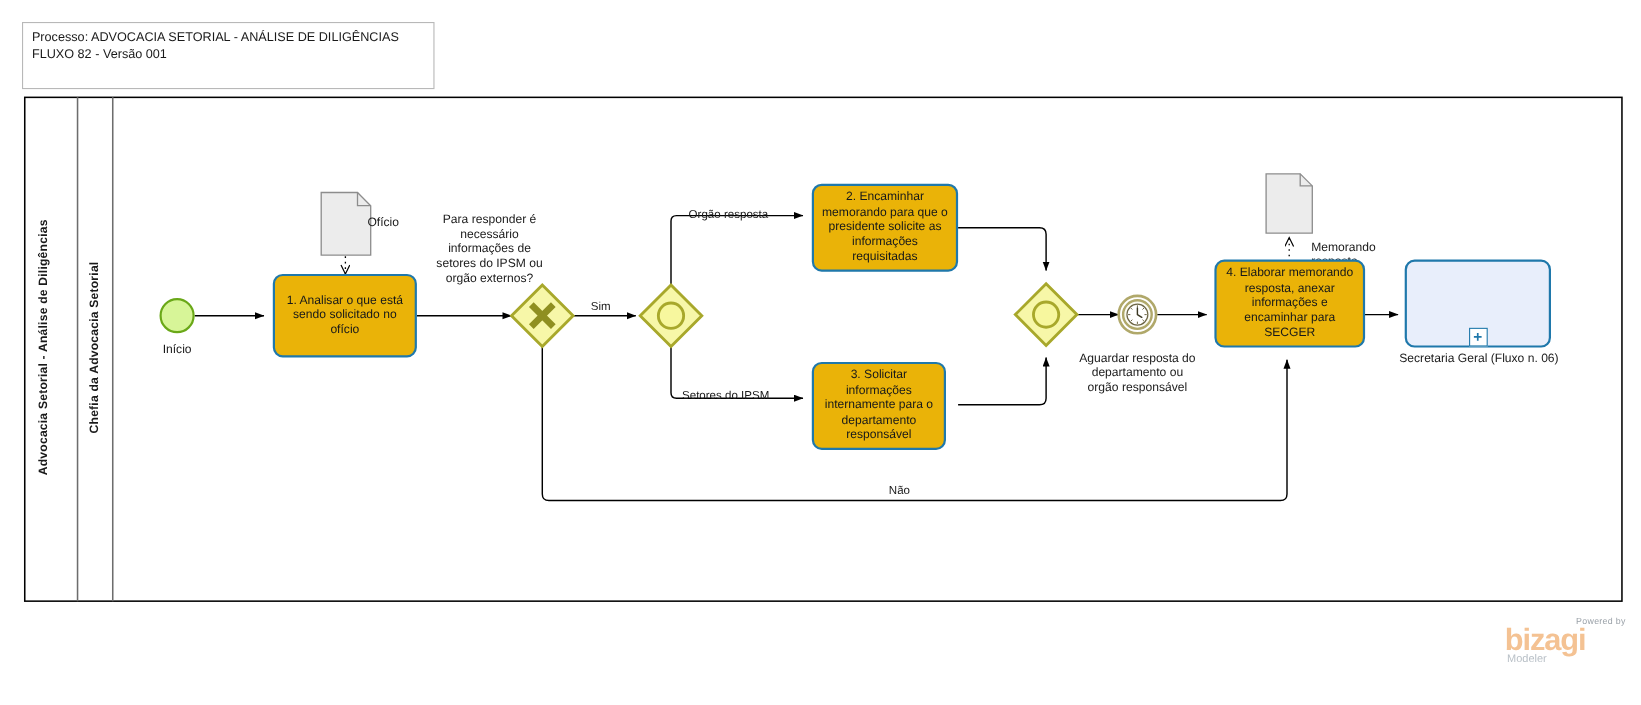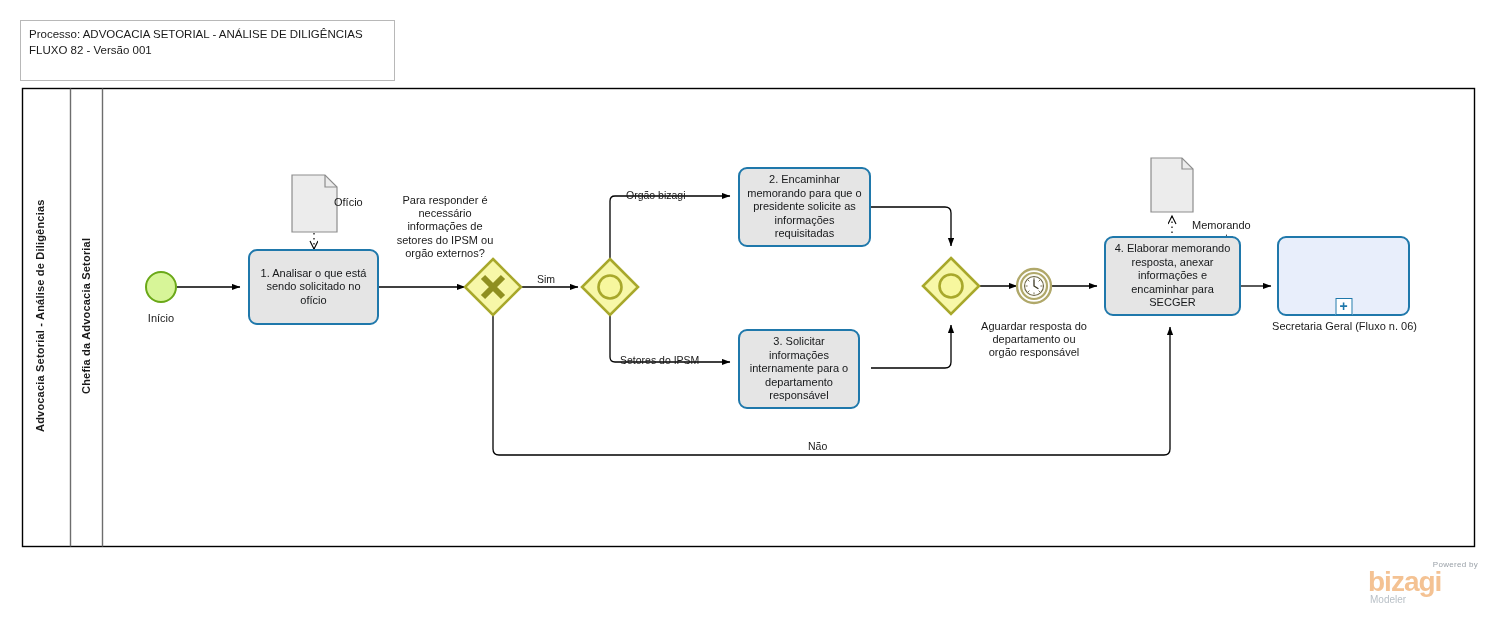--- a/index.html
+++ b/index.html
@@ -29,21 +29,21 @@
   }
   #pool-label{left:34px;top:88px;height:456px;display:flex;align-items:center;justify-content:center;}
   #lane-label{left:80px;top:88px;height:456px;display:flex;align-items:center;justify-content:center;}
 
   
   .txt{position:absolute;font-size:11px;line-height:13.2px;color:#1a1a1a;text-align:center;}
 
   
   .task{
     position:absolute;box-sizing:border-box;
-    background:#e5e5e5;
+    background:#eab308;
     border:2px solid #1f78ab;border-radius:9px;
     display:flex;align-items:center;justify-content:center;
     text-align:center;font-size:11px;line-height:13.4px;color:#16181a;
     padding:3px 6px;
   }
   .task.sub{background:#e8eefb;}
   .plusmark{
     position:absolute;left:50%;bottom:-1px;transform:translateX(-50%);
     width:17px;height:17px;border:1px solid #1f78ab;background:#ffffff;
     box-sizing:border-box;display:flex;align-items:center;justify-content:center;
@@ -183,21 +183,21 @@
     <div class="plusmark">
         <span>+</span>
       </div>
   </div>
   <div class="txt" style="left:1262px;top:320px;width:165px;">Secretaria Geral (Fluxo n. 06)</div>
 
   <div class="txt" style="left:392px;top:194px;width:106px;">Para responder é necessário informações de setores do IPSM ou orgão externos?</div>
 
   <div class="flab" style="left:537px;top:273px;">Sim</div>
   <div class="flab" style="left:808px;top:440px;">Não</div>
-  <div class="flab" style="left:626px;top:189px;">Orgão bizagi</div>
+  <div class="flab" style="left:626px;top:189px;">Orgão resposta</div>
   <div class="flab" style="left:620px;top:354px;">Setores do IPSM</div>
 
   <div id="bizagi">
     <div id="bz-powered">Powered by</div>
     <div id="bz-word">bizagi</div>
     <div id="bz-model">Modeler</div>
   </div>
 
 </div>
 

